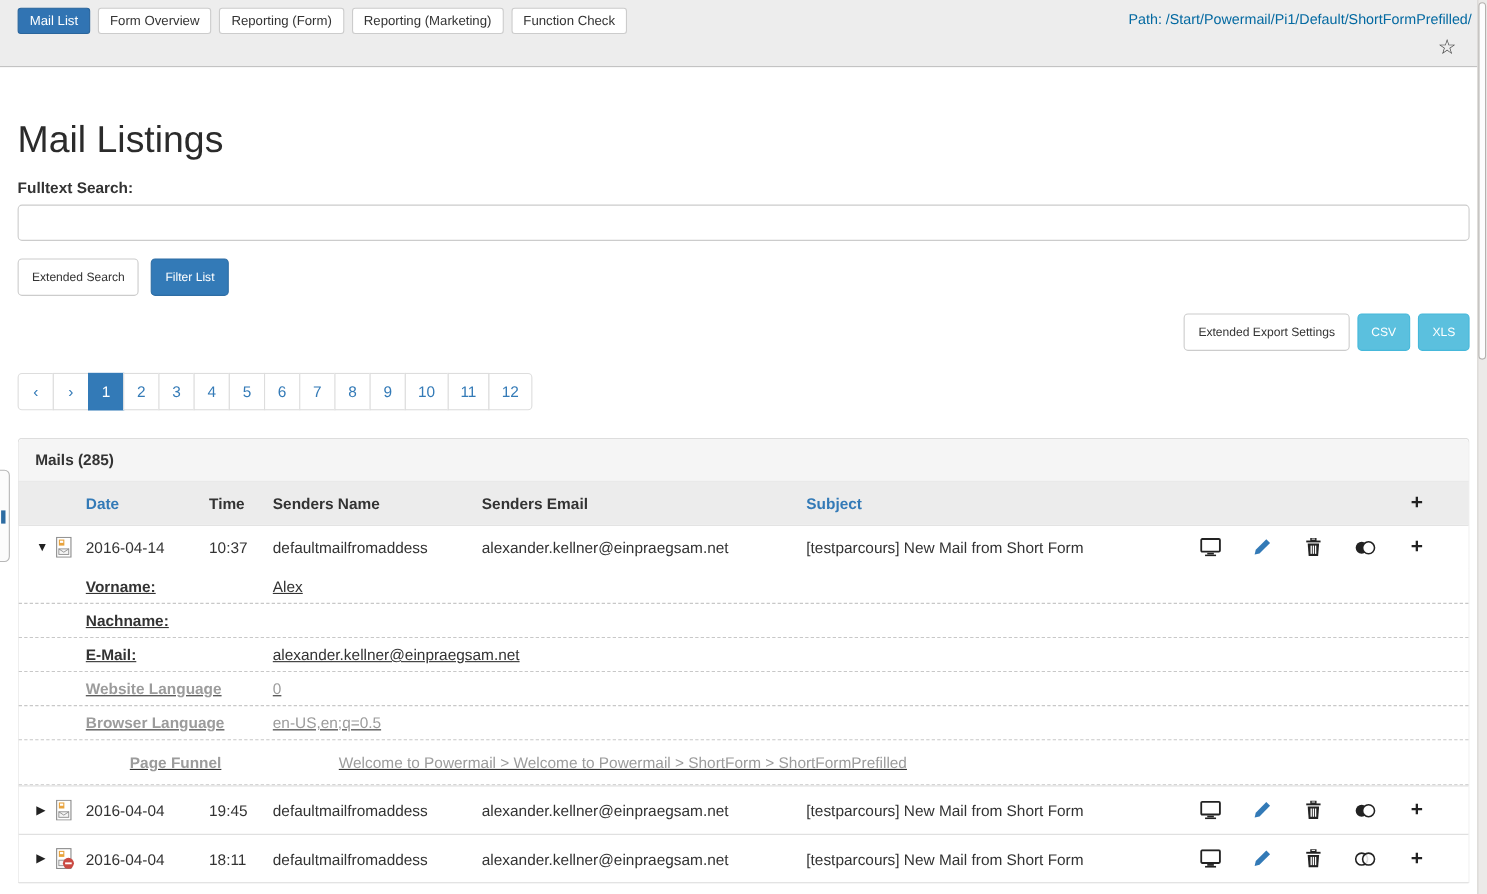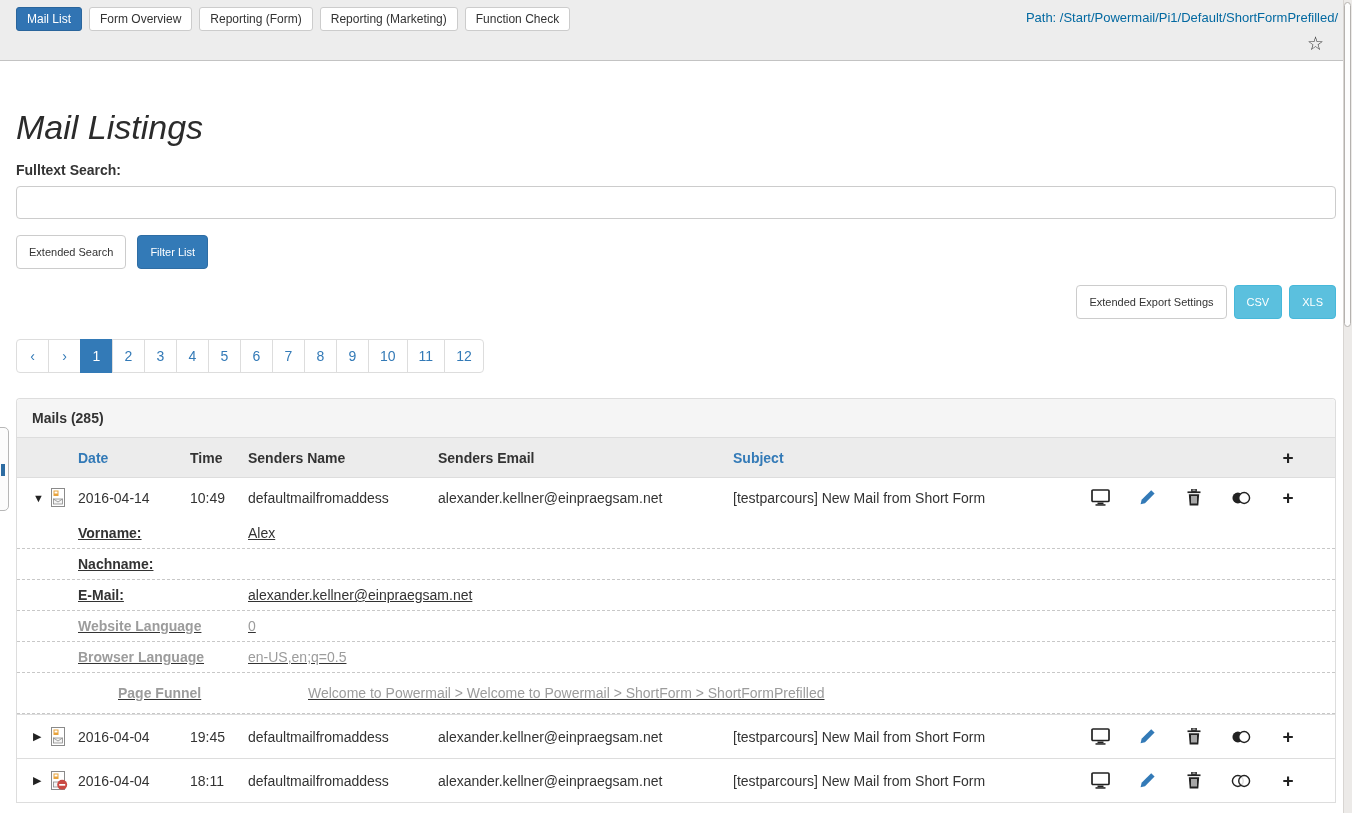--- a/index.html
+++ b/index.html
@@ -21,21 +21,21 @@
   .edge-handle .dash { position:absolute; right:3px; top:36px; width:4px; height:12px; background:#2d6ca2; }
 
   
   .scroll-track { position:absolute; right:0; top:0; width:9px; height:813px; background:#eceae8;
                   border-left:1px solid #d8d5d2; }
   .scroll-thumb { position:absolute; right:1px; top:2px; width:7px; height:325px; background:#fdfdfd;
                   border:1px solid #b5b2af; border-radius:4px; }
 
   
   .content { padding:0 16px; }
-  h1.page-title { font-size:34px; font-weight:400; color:#2b2b2b; margin-top:47px; margin-bottom:15px; letter-spacing:0;font-style:italic; }
+  h1.page-title { font-size:34px; font-weight:400; color:#2b2b2b; margin-top:47px; margin-bottom:15px; letter-spacing:0; }
   .search-label { font-size:14px; font-weight:bold; margin-bottom:8px; }
   .search-input { width:100%; height:33px; border:1px solid #ccc; border-radius:4px; padding:6px 12px;
                   font-size:14px; font-family:"Liberation Sans", sans-serif; color:#333; outline:none; }
 
   .btn { display:inline-block; font-size:11px; line-height:20px; padding:6px 12px; border-radius:4px;
          border:1px solid #ccc; background:#fff; color:#333; cursor:pointer; text-align:center;
          font-family:"Liberation Sans", sans-serif; }
   .btn-primary { background:#337ab7; border-color:#2e6da4; color:#fff; }
   .btn-info { background:#5bc0de; border-color:#46b8da; color:#fff; }
 
@@ -153,21 +153,21 @@
       <div class="c-icon">
         <svg width="16" height="19" viewBox="0 0 16 19">
           <rect x="1.5" y="0.5" width="13" height="18" fill="#fff" stroke="#8a8a8a"></rect>
           <rect x="3.5" y="2.5" width="5" height="5.5" fill="#e8a33d"></rect>
           <rect x="4.5" y="3.5" width="3" height="2" fill="#fff"></rect>
           <rect x="3.5" y="11" width="9" height="5" fill="#f5f5f5" stroke="#8a8a8a" stroke-width="0.8"></rect>
           <path d="M3.5 11 L8 14 L12.5 11" fill="none" stroke="#8a8a8a" stroke-width="0.8"></path>
         </svg>
       </div>
       <div class="c-date">2016-04-14</div>
-      <div class="c-time">10:49</div>
+      <div class="c-time">10:37</div>
       <div class="c-name">defaultmailfromaddess</div>
       <div class="c-email">alexander.kellner@einpraegsam.net</div>
       <div class="c-subject">[testparcours] New Mail from Short Form</div>
       <div class="c-actions">
         <span class="icon-btn">
           <svg width="19" height="17" viewBox="0 0 19 17">
               <rect x="1" y="1" width="17" height="11.5" rx="1" fill="none" stroke="#222" stroke-width="1.7"></rect>
               <rect x="6.5" y="13.5" width="6" height="1.6" fill="#222"></rect>
               <rect x="4.5" y="15.2" width="10" height="1.5" fill="#222"></rect>
             </svg>

